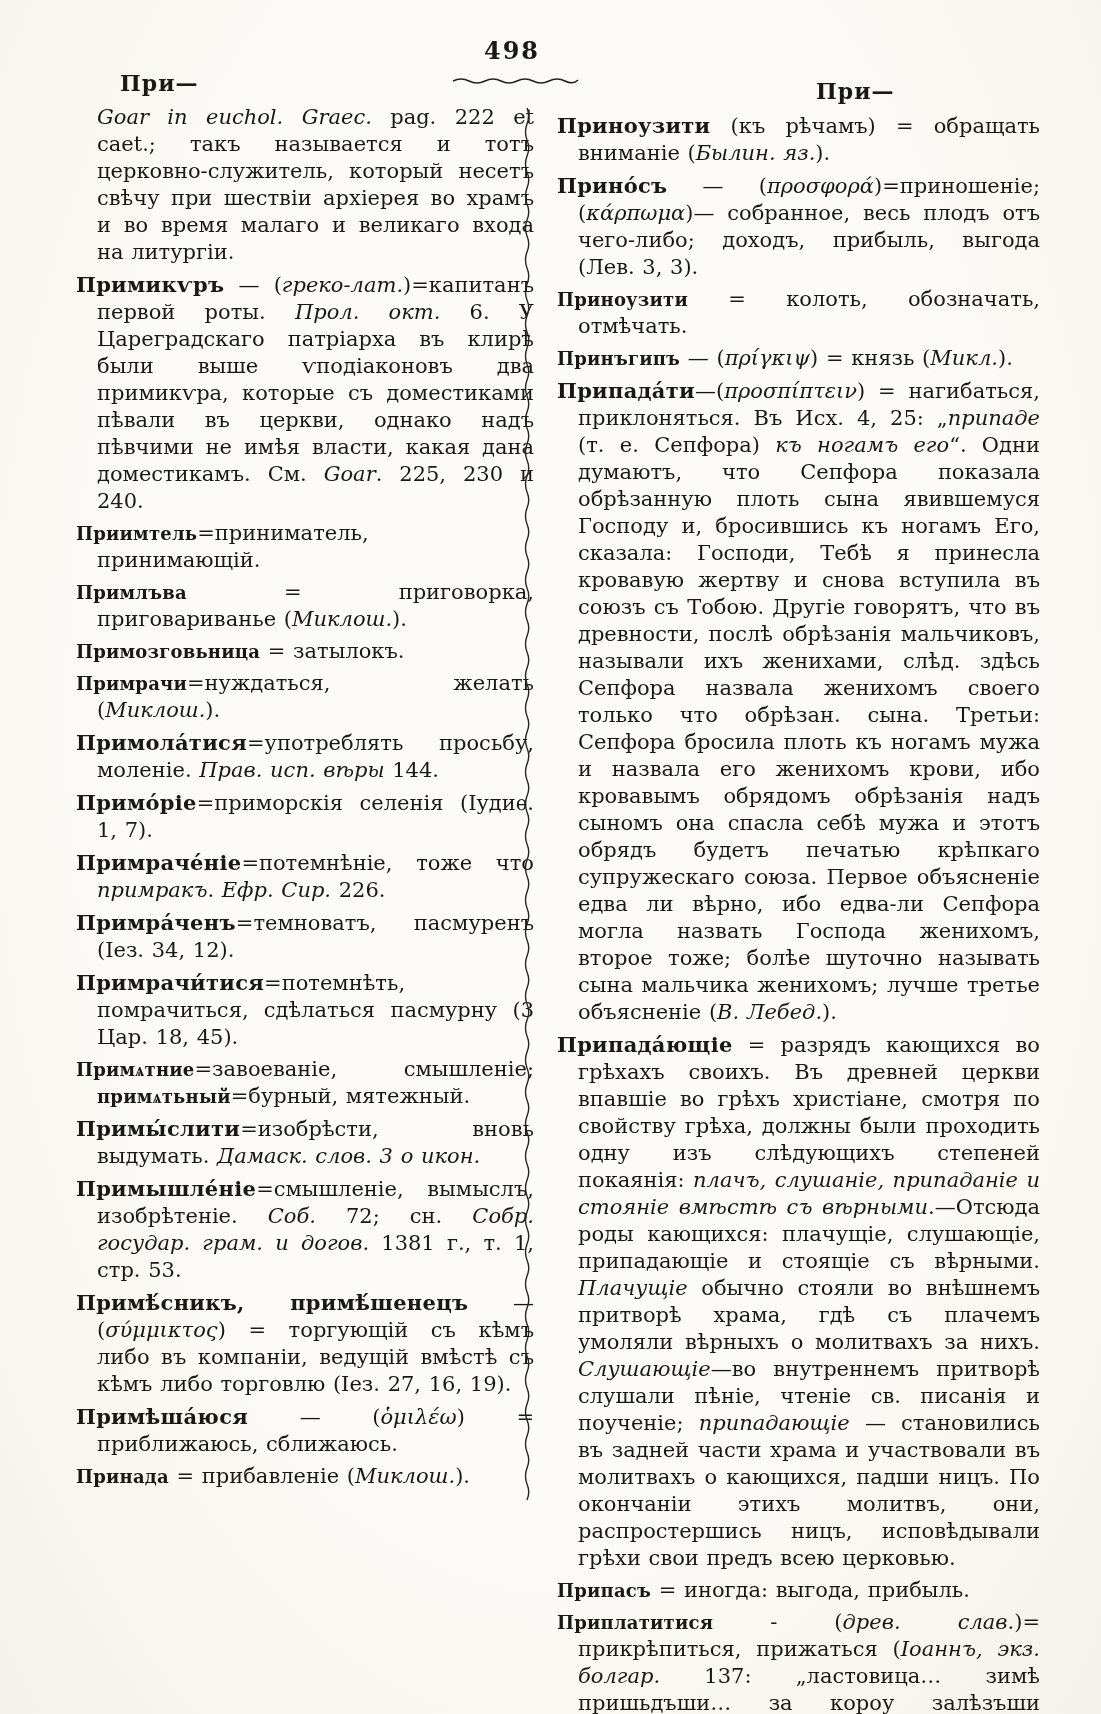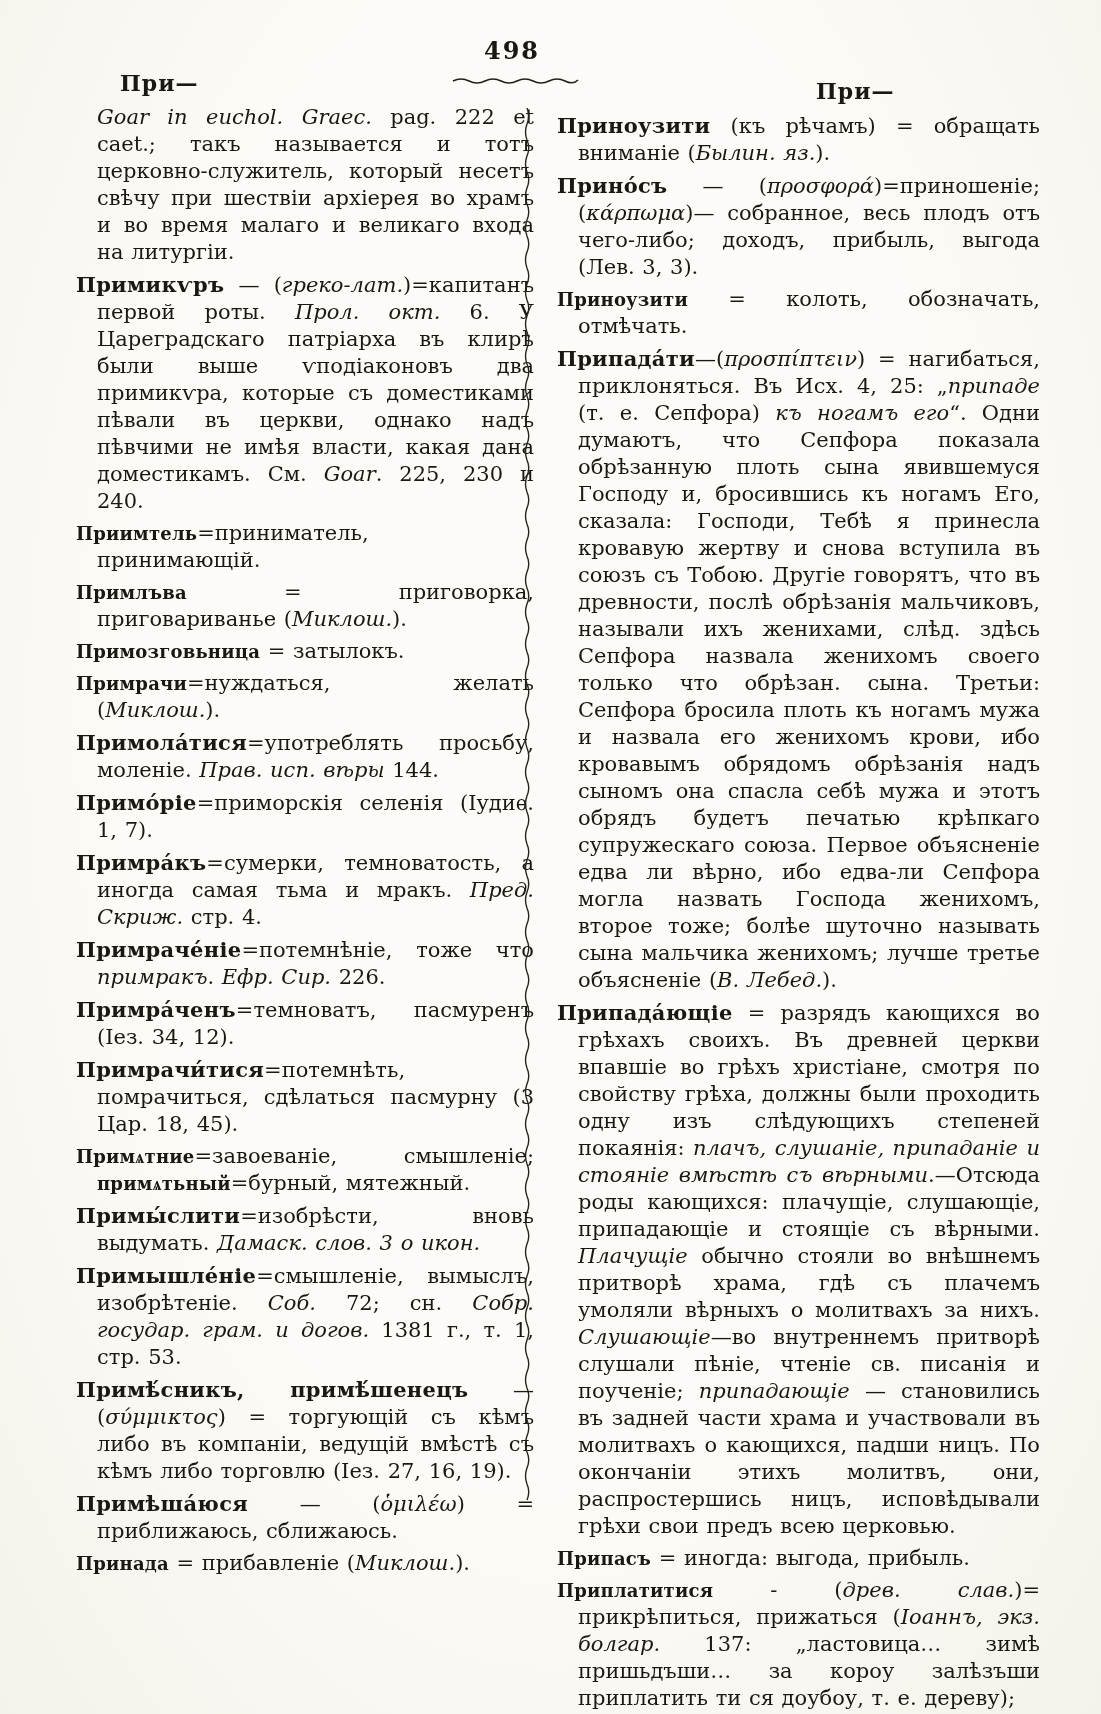--- a/index.html
+++ b/index.html
@@ -46,39 +46,39 @@
 
   <div class="col left">
       <div class="entry cont"><span class="seg-i">Goar in euchol. Graec.</span><span class="seg-n"> pag. 222 et caet.; такъ называется и тотъ церковно-служитель, который несетъ свѣчу при шествіи архіерея во храмъ и во время малаго и великаго входа на литургіи.</span></div>
       <div class="entry"><span class="seg-hw">Примикѵръ</span><span class="seg-n"> — (</span><span class="seg-i">греко-лат.</span><span class="seg-n">)=капитанъ первой роты. </span><span class="seg-i">Прол. окт.</span><span class="seg-n"> 6. У Цареградскаго патріарха въ клирѣ были выше ѵподіаконовъ два примикѵра, которые съ доместиками пѣвали въ церкви, однако надъ пѣвчими не имѣя власти, какая дана доместикамъ. См. </span><span class="seg-i">Goar</span><span class="seg-n">. 225, 230 и 240.</span></div>
       <div class="entry"><span class="seg-hw2">Приимтель</span><span class="seg-n">=приниматель, принимающій.</span></div>
       <div class="entry"><span class="seg-hw2">Примлъва</span><span class="seg-n"> = приговорка, приговариванье (</span><span class="seg-i">Миклош.</span><span class="seg-n">).</span></div>
       <div class="entry"><span class="seg-hw2">Примозговьница</span><span class="seg-n"> = затылокъ.</span></div>
       <div class="entry"><span class="seg-hw2">Примрачи</span><span class="seg-n">=нуждаться, желать (</span><span class="seg-i">Миклош.</span><span class="seg-n">).</span></div>
       <div class="entry"><span class="seg-hw">Примола́тися</span><span class="seg-n">=употреблять просьбу, моленіе. </span><span class="seg-i">Прав. исп. вѣры</span><span class="seg-n"> 144.</span></div>
       <div class="entry"><span class="seg-hw">Примо́ріе</span><span class="seg-n">=приморскія селенія (Іудиѳ. 1, 7).</span></div>
-      <div class="entry"><span class="seg-hw">Примра́къ</span><span class="seg-n">=сумерки, темноватость, а иногда самая тьма и мракъ. </span><span class="seg-i">Пред. Скриж.</span><span class="seg-n"> стр. 4.</span></div>
       <div class="entry"><span class="seg-hw">Примраче́ніе</span><span class="seg-n">=потемнѣніе, тоже что </span><span class="seg-i">примракъ</span><span class="seg-n">. </span><span class="seg-i">Ефр. Сир.</span><span class="seg-n"> 226.</span></div>
       <div class="entry"><span class="seg-hw">Примра́ченъ</span><span class="seg-n">=темноватъ, пасмуренъ (Іез. 34, 12).</span></div>
       <div class="entry"><span class="seg-hw">Примрачи́тися</span><span class="seg-n">=потемнѣть, помрачиться, сдѣлаться пасмурну (3 Цар. 18, 45).</span></div>
       <div class="entry"><span class="seg-hw2">Примѧтние</span><span class="seg-n">=завоеваніе, смышленіе; </span><span class="seg-hw2">примѧтьный</span><span class="seg-n">=бурный, мятежный.</span></div>
       <div class="entry"><span class="seg-hw">Примы́слити</span><span class="seg-n">=изобрѣсти, вновь выдумать. </span><span class="seg-i">Дамаск. слов. 3 о икон.</span></div>
       <div class="entry"><span class="seg-hw">Примышле́ніе</span><span class="seg-n">=смышленіе, вымыслъ, изобрѣтеніе. </span><span class="seg-i">Соб.</span><span class="seg-n"> 72; сн. </span><span class="seg-i">Собр. государ. грам. и догов.</span><span class="seg-n"> 1381 г., т. 1, стр. 53.</span></div>
       <div class="entry"><span class="seg-hw">Примѣ́сникъ, примѣ́шенецъ</span><span class="seg-n"> — (</span><span class="seg-i">σύμμικτος</span><span class="seg-n">) = торгующій съ кѣмъ либо въ компаніи, ведущій вмѣстѣ съ кѣмъ либо торговлю (Іез. 27, 16, 19).</span></div>
       <div class="entry"><span class="seg-hw">Примѣша́юся</span><span class="seg-n"> — (</span><span class="seg-i">ὁμιλέω</span><span class="seg-n">) = приближаюсь, сближаюсь.</span></div>
       <div class="entry"><span class="seg-hw2">Принада</span><span class="seg-n"> = прибавленіе (</span><span class="seg-i">Миклош.</span><span class="seg-n">).</span></div>
     </div>
 
   <svg class="divider" width="10" height="1400" viewBox="0 0 10 1400">
     <path d="M4 0 Q 7.5 8 4 16 Q 1 24 4 32 Q 7.5 40 4 48 Q 1 56 4 64 Q 7.5 72 4 80 Q 1 88 4 96 Q 7.5 104 4 112 Q 1 120 4 128 Q 7.5 136 4 144 Q 1 152 4 160 Q 7.5 168 4 176 Q 1 184 4 192 Q 7.5 200 4 208 Q 1 216 4 224 Q 7.5 232 4 240 Q 1 248 4 256 Q 7.5 264 4 272 Q 1 280 4 288 Q 7.5 296 4 304 Q 1 312 4 320 Q 7.5 328 4 336 Q 1 344 4 352 Q 7.5 360 4 368 Q 1 376 4 384 Q 7.5 392 4 400 Q 1 408 4 416 Q 7.5 424 4 432 Q 1 440 4 448 Q 7.5 456 4 464 Q 1 472 4 480 Q 7.5 488 4 496 Q 1 504 4 512 Q 7.5 520 4 528 Q 1 536 4 544 Q 7.5 552 4 560 Q 1 568 4 576 Q 7.5 584 4 592 Q 1 600 4 608 Q 7.5 616 4 624 Q 1 632 4 640 Q 7.5 648 4 656 Q 1 664 4 672 Q 7.5 680 4 688 Q 1 696 4 704 Q 7.5 712 4 720 Q 1 728 4 736 Q 7.5 744 4 752 Q 1 760 4 768 Q 7.5 776 4 784 Q 1 792 4 800 Q 7.5 808 4 816 Q 1 824 4 832 Q 7.5 840 4 848 Q 1 856 4 864 Q 7.5 872 4 880 Q 1 888 4 896 Q 7.5 904 4 912 Q 1 920 4 928 Q 7.5 936 4 944 Q 1 952 4 960 Q 7.5 968 4 976 Q 1 984 4 992 Q 7.5 1000 4 1008 Q 1 1016 4 1024 Q 7.5 1032 4 1040 Q 1 1048 4 1056 Q 7.5 1064 4 1072 Q 1 1080 4 1088 Q 7.5 1096 4 1104 Q 1 1112 4 1120 Q 7.5 1128 4 1136 Q 1 1144 4 1152 Q 7.5 1160 4 1168 Q 1 1176 4 1184 Q 7.5 1192 4 1200 Q 1 1208 4 1216 Q 7.5 1224 4 1232 Q 1 1240 4 1248 Q 7.5 1256 4 1264 Q 1 1272 4 1280 Q 7.5 1288 4 1296 Q 1 1304 4 1312 Q 7.5 1320 4 1328 Q 1 1336 4 1344 Q 7.5 1352 4 1360 Q 1 1368 4 1376 Q 7.5 1384 4 1392" fill="none" stroke="#2a241d" stroke-width="1.4"></path>
   </svg>
 
   <div class="col right">
       <div class="entry"><span class="seg-hw">Приноузити</span><span class="seg-n"> (къ рѣчамъ) = обращать вниманіе (</span><span class="seg-i">Былин. яз.</span><span class="seg-n">).</span></div>
       <div class="entry"><span class="seg-hw">Прино́съ</span><span class="seg-n"> — (</span><span class="seg-i">προσφορά</span><span class="seg-n">)=приношеніе; (</span><span class="seg-i">κάρπωμα</span><span class="seg-n">)— собранное, весь плодъ отъ чего-либо; доходъ, прибыль, выгода (Лев. 3, 3).</span></div>
       <div class="entry"><span class="seg-hw2">Приноузити</span><span class="seg-n"> = колоть, обозначать, отмѣчать.</span></div>
+      <div class="entry"><span class="seg-hw2">Принъгипъ</span><span class="seg-n"> — (</span><span class="seg-i">πρίγκιψ</span><span class="seg-n">) = князь (</span><span class="seg-i">Микл.</span><span class="seg-n">).</span></div>
       <div class="entry"><span class="seg-hw">Припада́ти</span><span class="seg-n">—(</span><span class="seg-i">προσπίπτειν</span><span class="seg-n">) = нагибаться, приклоняться. Въ Исх. 4, 25: „</span><span class="seg-i">припаде</span><span class="seg-n"> (т. е. Сепфора) </span><span class="seg-i">къ ногамъ его</span><span class="seg-n">“. Одни думаютъ, что Сепфора показала обрѣзанную плоть сына явившемуся Господу и, бросившись къ ногамъ Его, сказала: Господи, Тебѣ я принесла кровавую жертву и снова вступила въ союзъ съ Тобою. Другіе говорятъ, что въ древности, послѣ обрѣзанія мальчиковъ, называли ихъ женихами, слѣд. здѣсь Сепфора назвала женихомъ своего только что обрѣзан. сына. Третьи: Сепфора бросила плоть къ ногамъ мужа и назвала его женихомъ крови, ибо кровавымъ обрядомъ обрѣзанія надъ сыномъ она спасла себѣ мужа и этотъ обрядъ будетъ печатью крѣпкаго супружескаго союза. Первое объясненіе едва ли вѣрно, ибо едва-ли Сепфора могла назвать Господа женихомъ, второе тоже; болѣе шуточно называть сына мальчика женихомъ; лучше третье объясненіе (</span><span class="seg-i">В. Лебед.</span><span class="seg-n">).</span></div>
       <div class="entry"><span class="seg-hw">Припада́ющіе</span><span class="seg-n"> = разрядъ кающихся во грѣхахъ своихъ. Въ древней церкви впавшіе во грѣхъ христіане, смотря по свойству грѣха, должны были проходить одну изъ слѣдующихъ степеней покаянія: </span><span class="seg-i">плачъ, слушаніе, припаданіе и стояніе вмѣстѣ съ вѣрными</span><span class="seg-n">.—Отсюда роды кающихся: плачущіе, слушающіе, припадающіе и стоящіе съ вѣрными. </span><span class="seg-i">Плачущіе</span><span class="seg-n"> обычно стояли во внѣшнемъ притворѣ храма, гдѣ съ плачемъ умоляли вѣрныхъ о молитвахъ за нихъ. </span><span class="seg-i">Слушающіе</span><span class="seg-n">—во внутреннемъ притворѣ слушали пѣніе, чтеніе св. писанія и поученіе; </span><span class="seg-i">припадающіе</span><span class="seg-n"> — становились въ задней части храма и участвовали въ молитвахъ о кающихся, падши ницъ. По окончаніи этихъ молитвъ, они, распростершись ницъ, исповѣдывали грѣхи свои предъ всею церковью.</span></div>
       <div class="entry"><span class="seg-hw2">Припасъ</span><span class="seg-n"> = иногда: выгода, прибыль.</span></div>
       <div class="entry"><span class="seg-hw2">Приплатитися</span><span class="seg-n"> - (</span><span class="seg-i">древ. слав.</span><span class="seg-n">)= прикрѣпиться, прижаться (</span><span class="seg-i">Іоаннъ, экз. болгар.</span><span class="seg-n"> 137: „ластовица… зимѣ пришьдъши… за короу залѣзъши приплатить ти ся доубоу, т. е. дереву); </span></div>
     </div>
 
 </div>
 
 </body></html>

